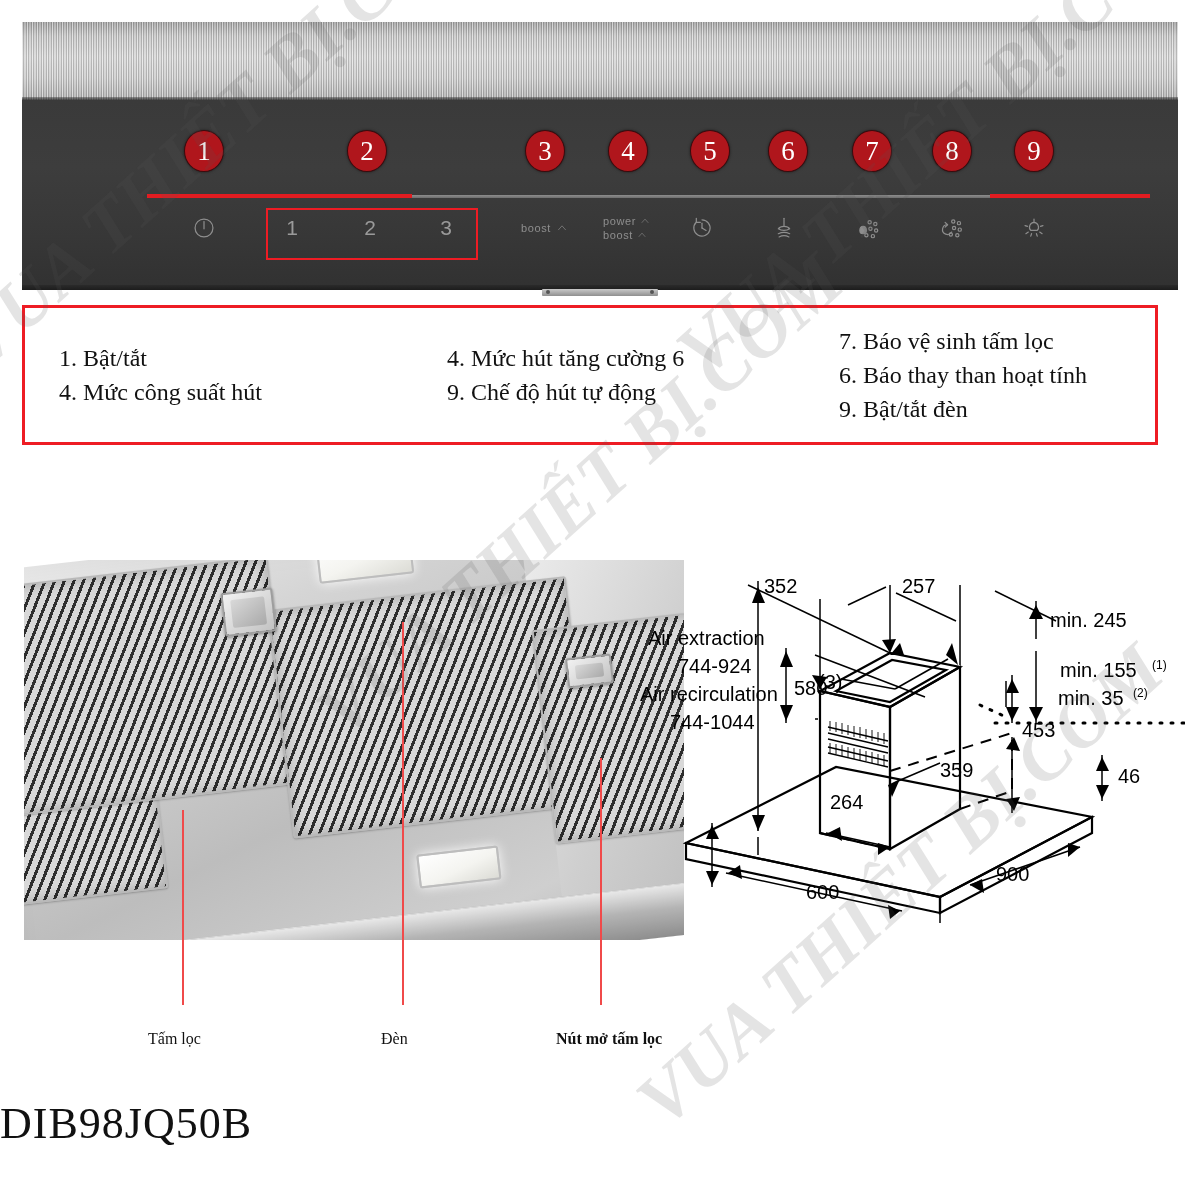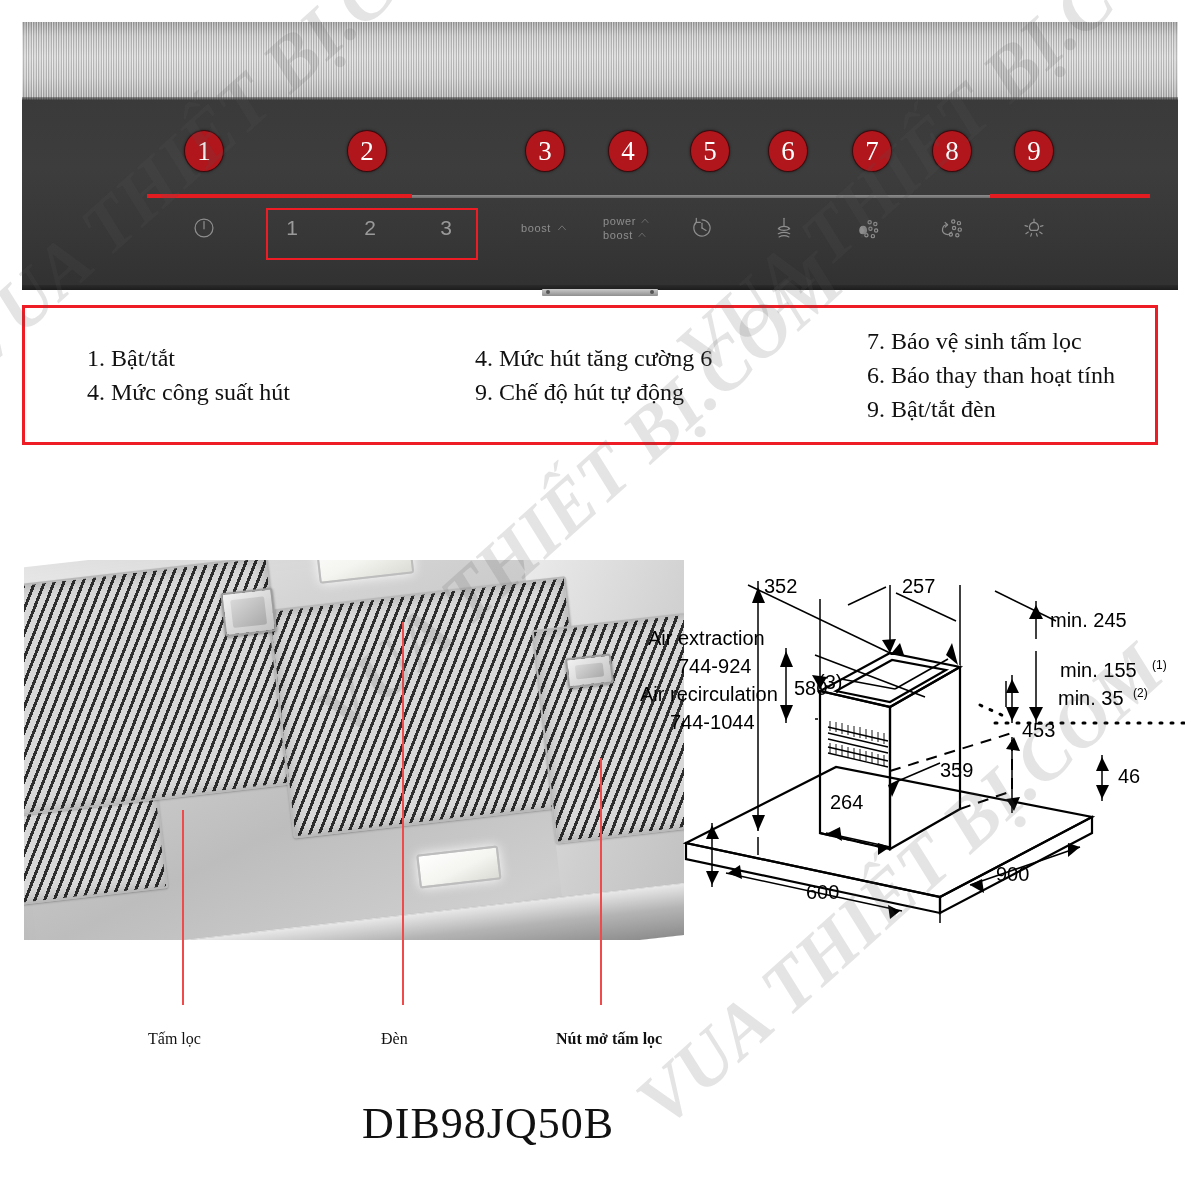--- a/index.html
+++ b/index.html
@@ -82,21 +82,21 @@
   .hi-box { position:absolute; left:244px; top:186px; width:212px; height:52px;
             border:2px solid #ee1c24; z-index:11; }
 
   
   .legend {
     position:absolute; left:22px; top:305px; width:1136px; height:140px;
     border:3px solid #ee1c24; background:#fff; z-index:20;
     display:flex; align-items:center; padding:6px 0 6px 0;
   }
   .leg-col { flex:0 0 auto; padding-left:34px; }
-  .leg-col.c1 { width:388px;margin-left:28px; }
+  .leg-col.c1 { width:388px; }
   .leg-col.c2 { width:392px; }
   .leg-col.c3 { width:340px; }
   .leg-item { font-size:24px; color:#111; line-height:1.42; white-space:nowrap;
               font-family:"Liberation Serif", serif; }
 
   
   .photo { position:absolute; left:24px; top:560px; width:660px; height:380px; z-index:6;
            overflow:hidden; background:#fff; }
   .hood { position:absolute; left:-40px; top:-30px; width:760px; height:440px;
           transform:rotate(-6.5deg); transform-origin:50% 50%; }
@@ -158,21 +158,21 @@
   .lb2 { left:381px; top:1030px; }
   .lb3 { left:556px; top:1030px;font-weight:bold; }
 
   
   .tech { position:absolute; left:640px; top:555px; width:545px; height:370px; z-index:8; }
   .tech svg { display:block; }
   .tlbl { font-family:"Liberation Sans", sans-serif; font-size:20px; fill:#000; }
   .tlbl-sm { font-family:"Liberation Sans", sans-serif; font-size:12px; fill:#000; }
 
   
-  .model { position:absolute; left:0; top:1098px; width:976px; text-align:center;
+  .model { position:absolute; left:0; top:1098px; width:976px; 
            font-size:44px; letter-spacing:1px; color:#111; z-index:20;
            font-family:"Liberation Serif", serif; }
 </style>
 </head>
 <body>
 
 <div id="page">
 
   <div class="wm-layer">
     <div class="wm wm-a">VUA THIẾT BỊ.COM</div>

